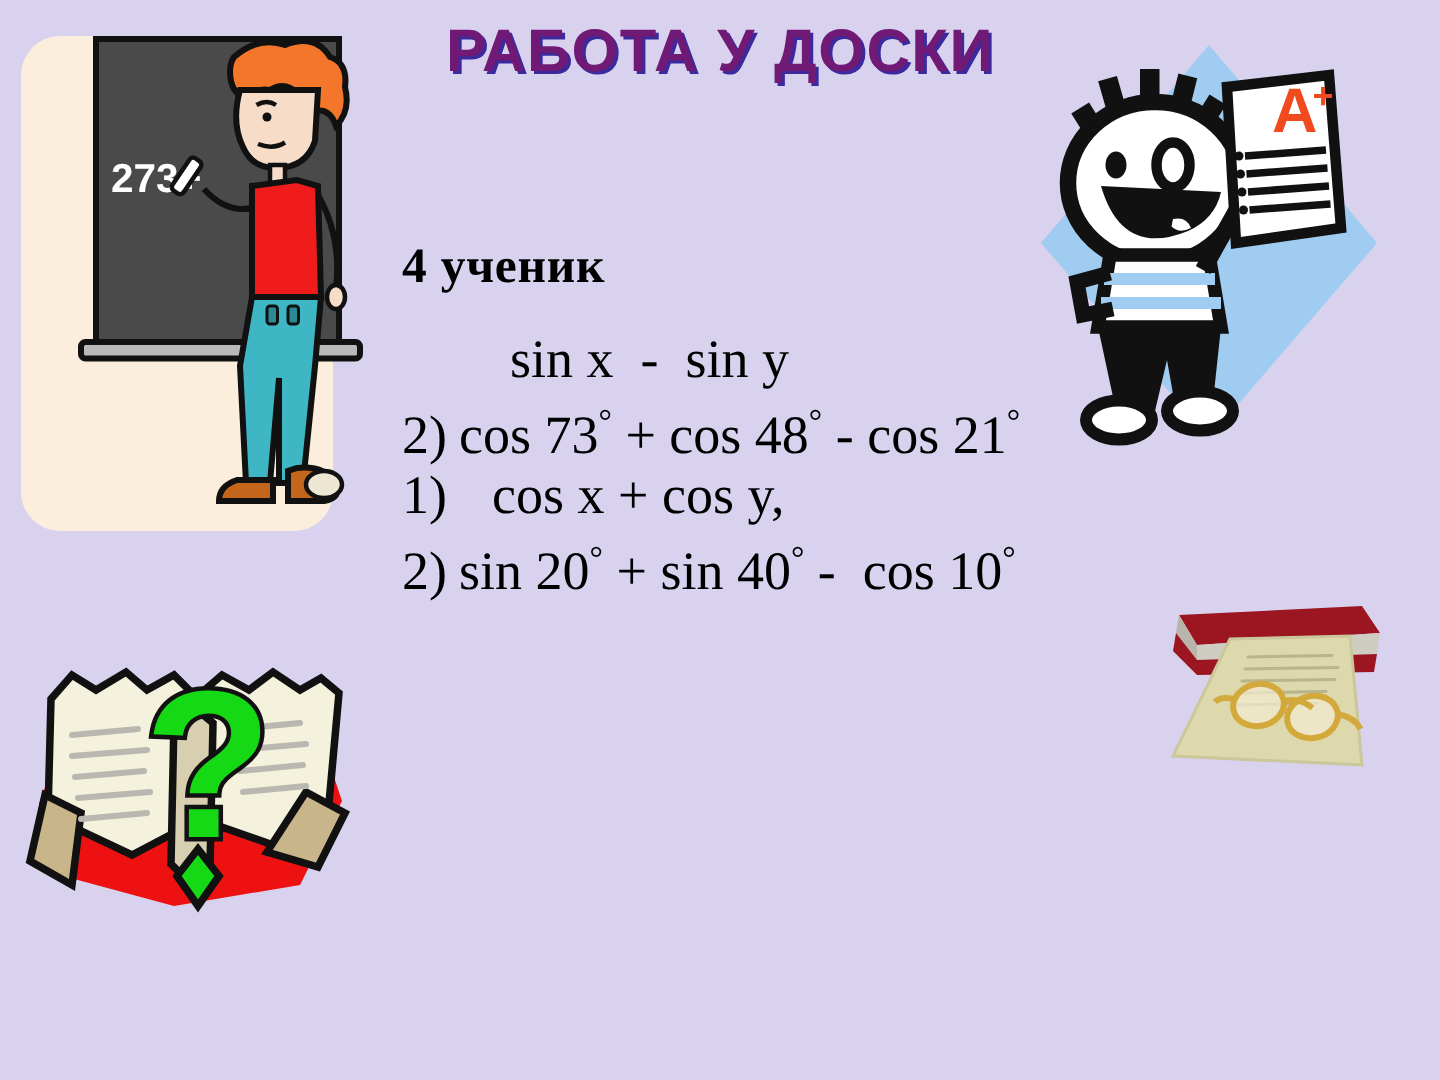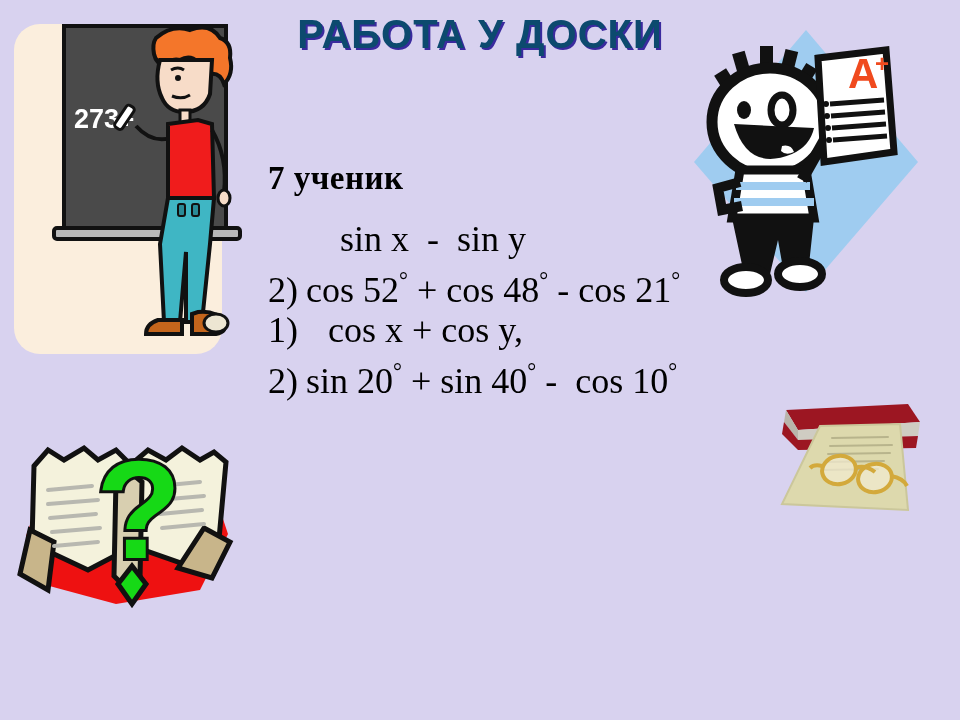--- a/index.html
+++ b/index.html
@@ -25,21 +25,21 @@
   #title {
     position: absolute;
     left: 0;
     top: 12px;
     width: 960px;
     text-align: center;
     font-family: "Liberation Sans", sans-serif;
     font-weight: bold;
     font-size: 40px;
     letter-spacing: 1px;
-    color: #0c4a6e;
+    color: #701a75;
     text-shadow: 2px 2px 0 #3a2a9e;
     white-space: pre;
   }
 
   
   #text-block {
     position: absolute;
     left: 268px;
     top: 158px;
     width: 540px;
@@ -266,26 +266,26 @@
         <ellipse cx="117" cy="86" rx="17" ry="14" transform="rotate(-12 117 86)" fill="#f0e9cf" fill-opacity="0.75"></ellipse>
         <path d="M97 76 q10 -4 20 4"></path>
         <path d="M133 84 q12 2 16 10"></path>
         <path d="M64 74 q-8 -2 -12 2"></path>
       </g>
     </svg>
   </div>
 
   <div id="text-block">
 
-    <div class="line heading">7 ученик</div>
+    <div class="line heading">4 ученик</div>
 
 
     <div class="line cont"><span class="sp" style="width:72px"></span><span>sin x  -  sin y</span></div>
 
-    <div class="line eq"><span>2)</span><span class="sp" style="width:8px"></span><span>cos 52</span><span class="deg">°</span><span> + cos 48</span><span class="deg">°</span><span> - cos 21</span><span class="deg">°</span></div>
+    <div class="line eq"><span>2)</span><span class="sp" style="width:8px"></span><span>cos 73</span><span class="deg">°</span><span> + cos 48</span><span class="deg">°</span><span> - cos 21</span><span class="deg">°</span></div>
 
 
     <div class="line item"><span>1)</span><span class="sp" style="width:30px"></span><span>cos x + cos y,</span></div>
 
 
     <div class="line eq"><span>2)</span><span class="sp" style="width:8px"></span><span>sin 20</span><span class="deg">°</span><span> + sin 40</span><span class="deg">°</span><span> -  cos 10</span><span class="deg">°</span></div>
 
   </div>
 
 </div>

